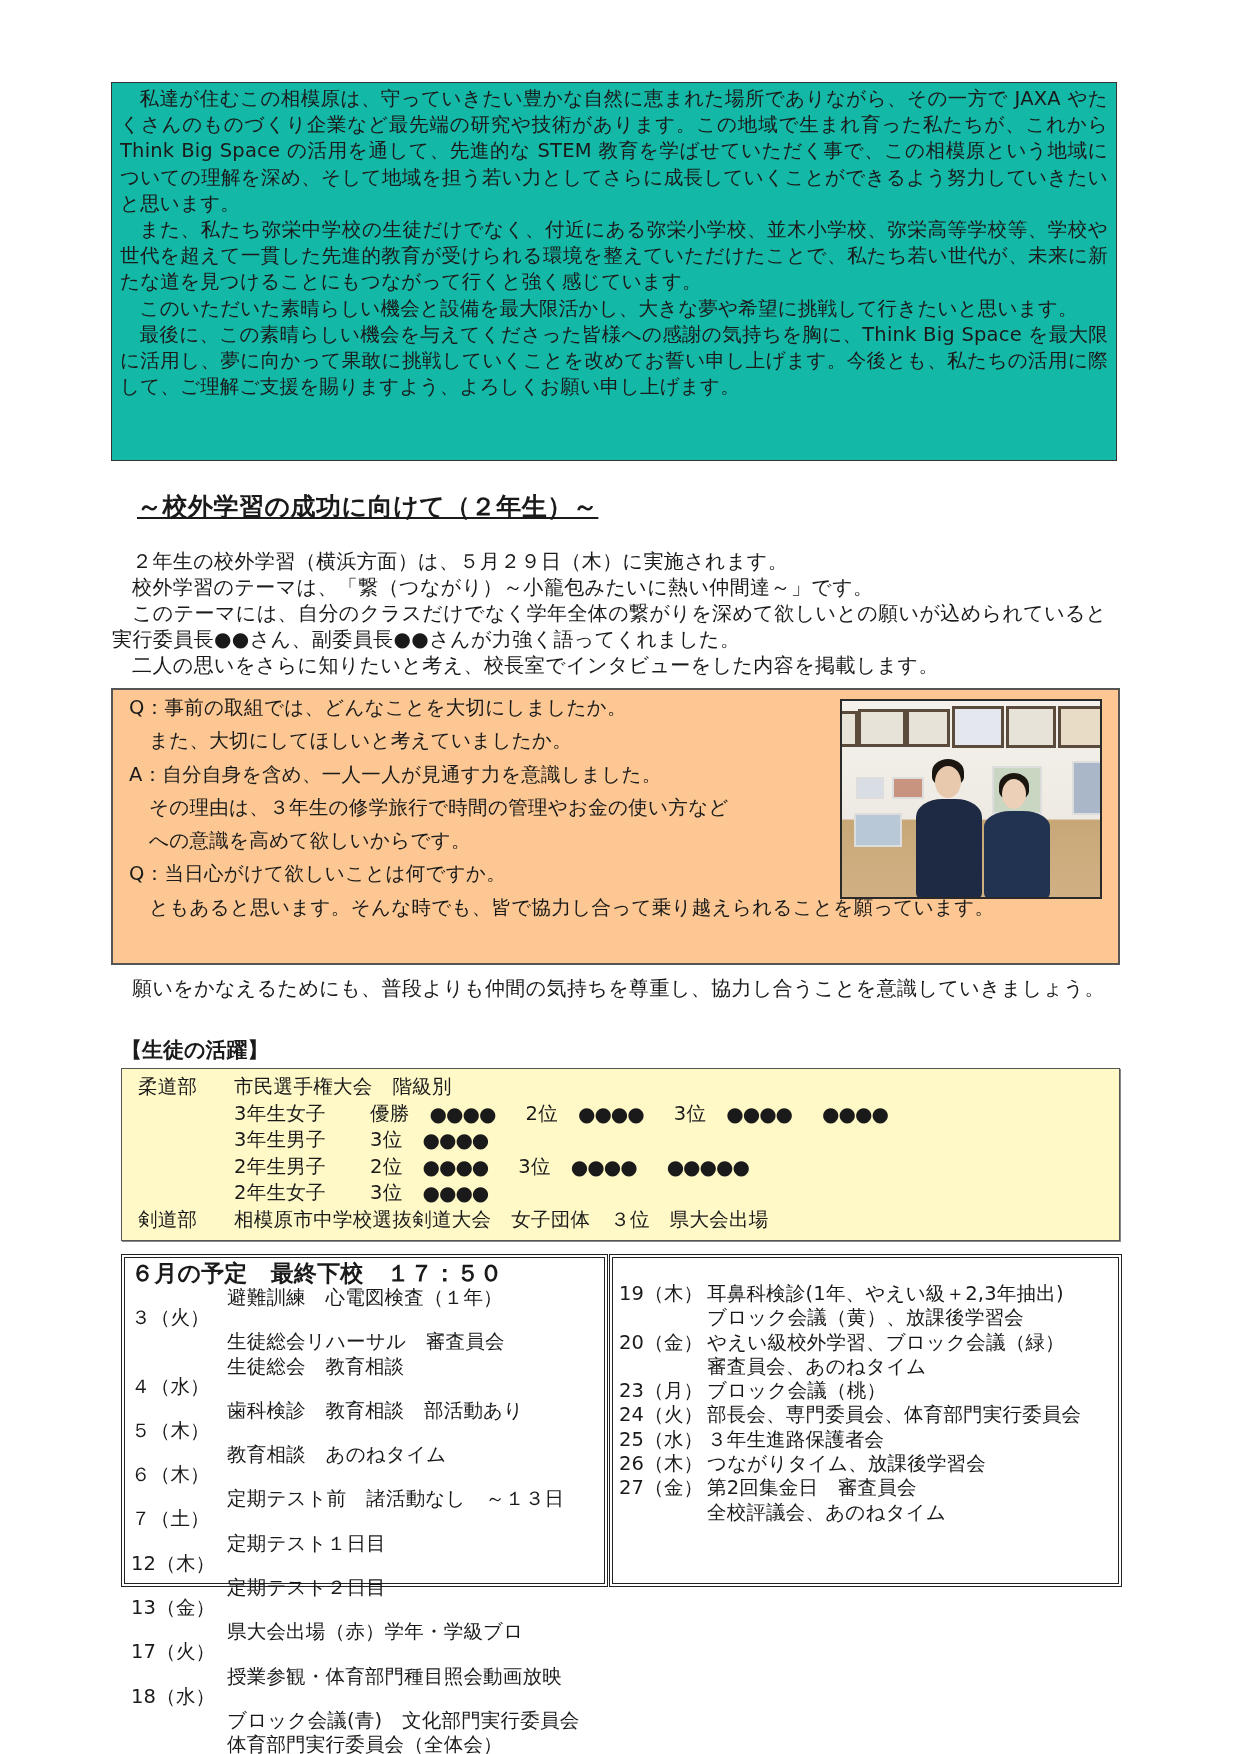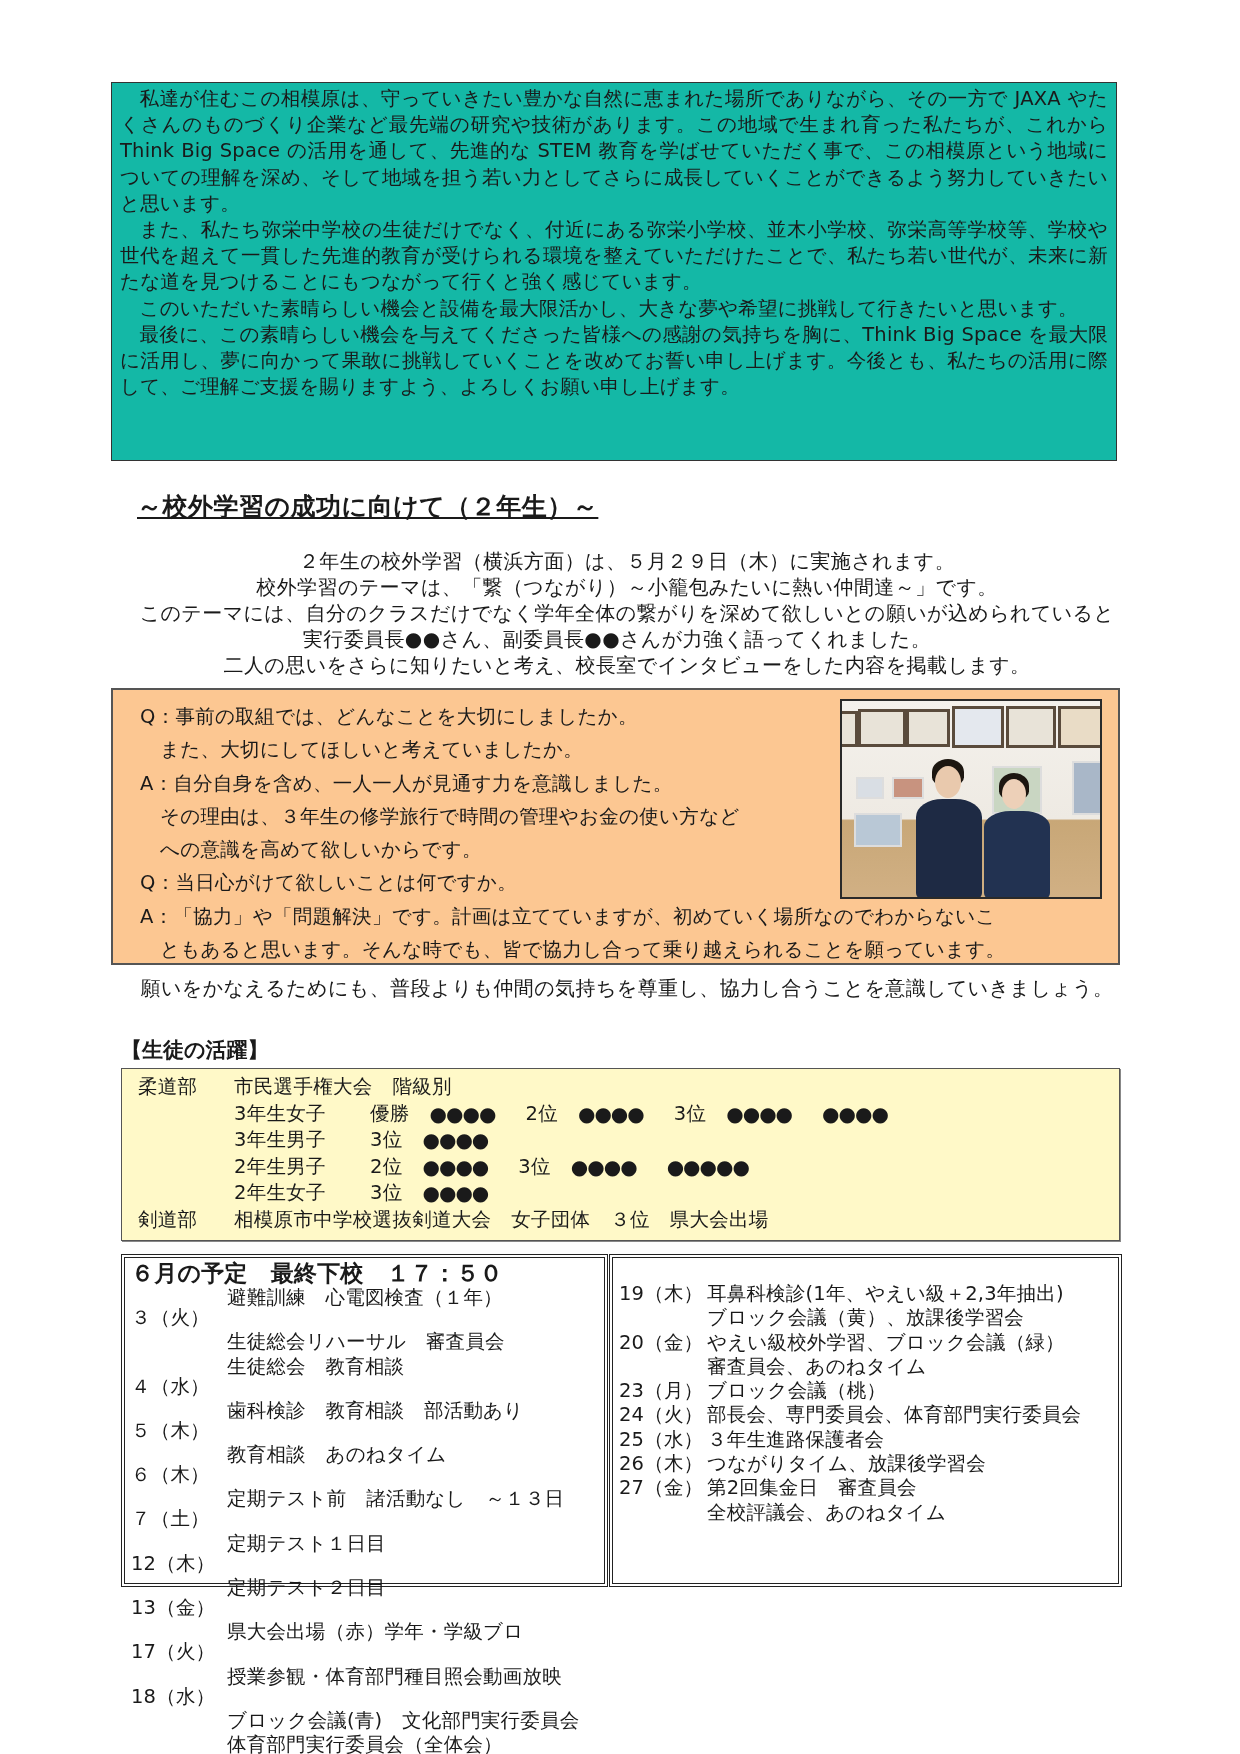--- a/index.html
+++ b/index.html
@@ -13,41 +13,41 @@
   .page { position: absolute; left: 0; top: 0; width: 1240px; height: 1754px; }
 
   
   .green-box {
     position: absolute; left: 111px; top: 82px; width: 1006px; height: 379px;
     background: #14b8a6; border: 1.5px solid #333;
     padding: 3px 8px 0 8px;
     font-size: 19.5px; line-height: 26.2px; letter-spacing: 0.2px;
   }
   .green-box p { text-align: justify; }
-  .indent { text-indent: 1em; text-align: center; }
+  .indent { text-indent: 1em; }
 
   
   .section-title {
     position: absolute; left: 137px; top: 490px;
     font-size: 25px; font-weight: bold; letter-spacing: 0.5px; text-decoration: underline;
   }
 
   .intro {
     position: absolute; left: 112px; top: 548px; width: 1010px;
     font-size: 20px; line-height: 26px; letter-spacing: 0.4px;
   }
 
   
   .orange-box {
     position: absolute; left: 111px; top: 688px; width: 1009px; height: 277px;
     background: #fcc792; border: 2px solid #555;
   }
   .qa {
-    position: absolute; left: 16px; top: 10px; width: 980px;
-    font-size: 19.5px; line-height: 33.3px; letter-spacing: 0.3px; margin-left: 11px;
+    position: absolute; left: 16px; top: 1px; width: 980px;
+    font-size: 19.5px; line-height: 33.3px; letter-spacing: 0.3px;
   }
   .qa .cont { padding-left: 20px; }
   .photo {
     position: absolute; left: 727px; top: 9px; width: 262px; height: 200px;
     border: 2px solid #2a2a2a; overflow: hidden;
     background: linear-gradient(#f4f1ec 0%, #eeeae3 60%, #c8a777 61%, #d1b084 100%);
   }
   .frame { position: absolute; background: #e8e3d8; border: 3px solid #5a4b3c; }
   .pic { position: absolute; background: #d9dee4; border: 2px solid #ddd; }
   .person { position: absolute; bottom: 0; background: #1e2a44; border-radius: 40% 40% 6px 6px / 18% 18% 6px 6px; }
@@ -117,21 +117,20 @@
   </div>
 
   <div class="orange-box">
     <div class="qa">
       <div><span>Q：</span><span>事前の取組では、どんなことを大切にしましたか。</span></div>
       <div class="cont"><span>また、大切にしてほしいと考えていましたか。</span></div>
       <div><span>A：</span><span>自分自身を含め、一人一人が見通す力を意識しました。</span></div>
       <div class="cont"><span>その理由は、３年生の修学旅行で時間の管理やお金の使い方など</span></div>
       <div class="cont"><span>への意識を高めて欲しいからです。</span></div>
       <div><span>Q：</span><span>当日心がけて欲しいことは何ですか。</span></div>
-      <div><span>A：</span><span>「協力」や「問題解決」です。計画は立てていますが、初めていく場所なのでわからないこ</span></div>
       <div class="cont"><span>ともあると思います。そんな時でも、皆で協力し合って乗り越えられることを願っています。</span></div>
     </div>
 
     <div class="photo" title="実行委員長と副委員長の写真">
       <div class="frame" style="left:-4px;top:10px;width:20px;height:36px;"></div>
       <div class="frame" style="left:16px;top:8px;width:48px;height:38px;"></div>
       <div class="frame" style="left:64px;top:8px;width:44px;height:38px;"></div>
       <div class="frame" style="left:110px;top:5px;width:52px;height:42px;background:#e4e8ee;"></div>
       <div class="frame" style="left:164px;top:5px;width:50px;height:42px;"></div>
       <div class="frame" style="left:216px;top:5px;width:48px;height:42px;background:#e9dcc6;"></div>

